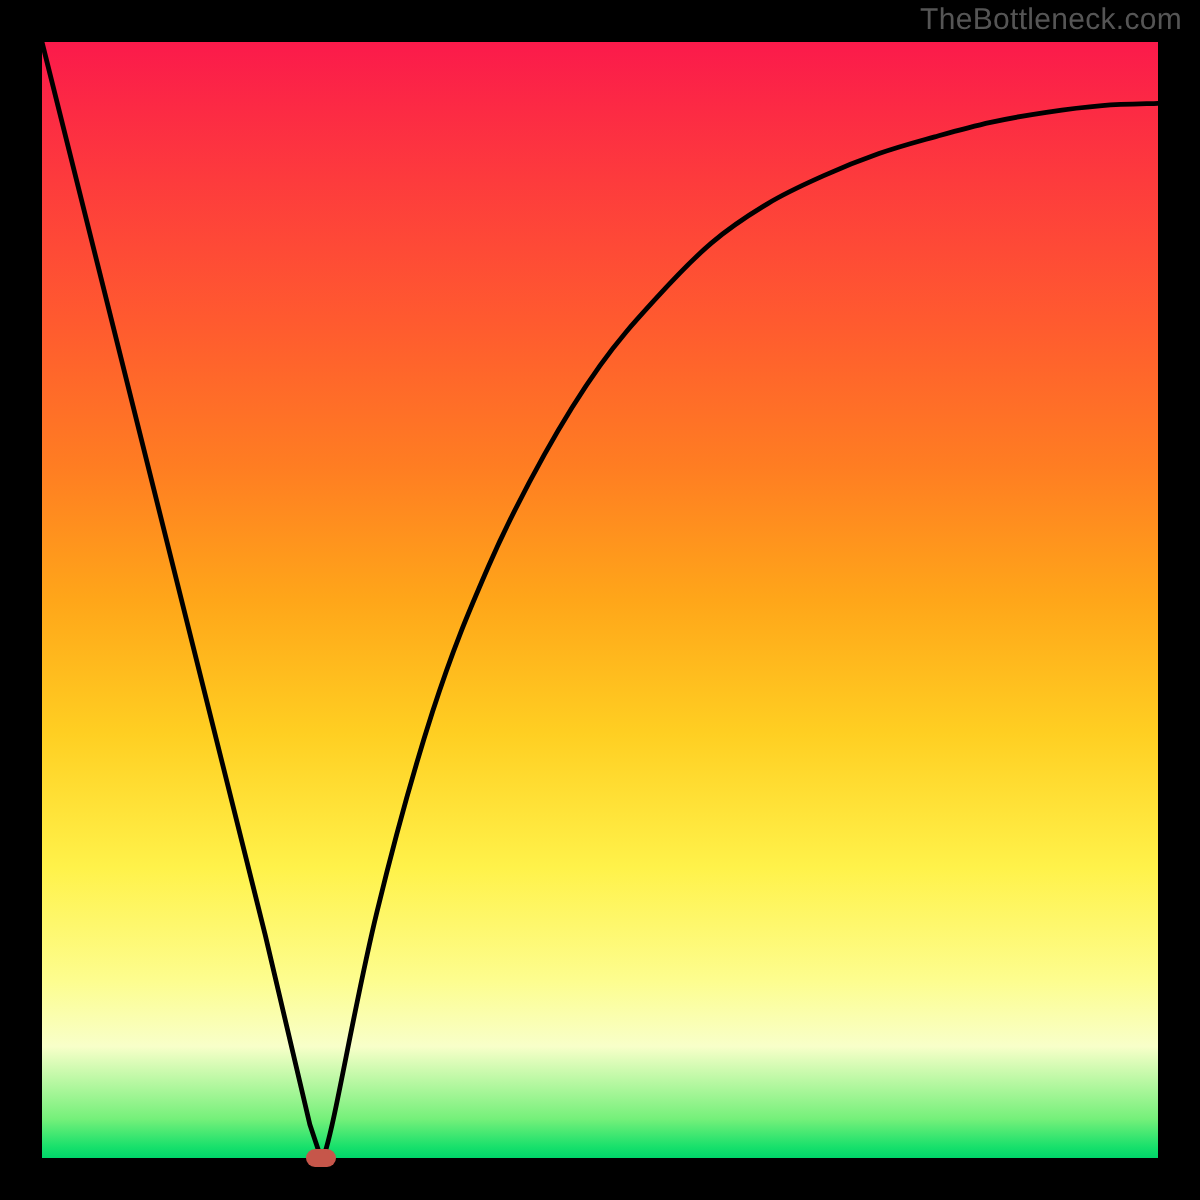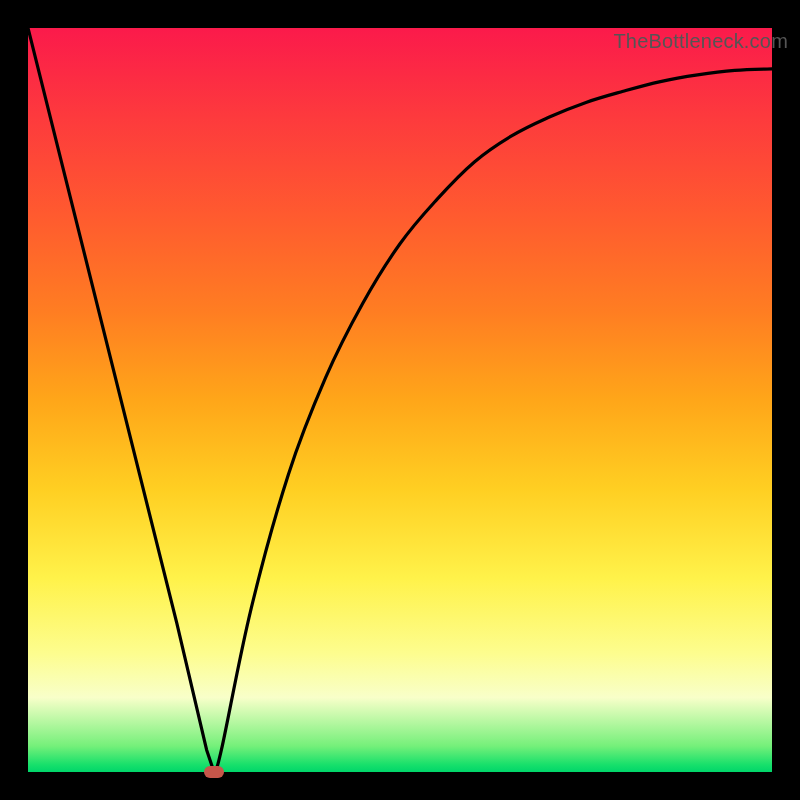--- a/index.html
+++ b/index.html
@@ -19,21 +19,20 @@
   }
   .watermark {
     position: absolute;
     top: 2px;
     right: 12px;
     color: #555;
     font-size: 20px;
     font-weight: 500;
     letter-spacing: 0.2px;
     z-index: 30;
-    margin-top: 28px;
   }
   .plot-area {
     position: absolute;
     left: 28px;
     top: 28px;
     width: 744px;
     height: 744px;
     
     background: linear-gradient(
       to bottom,

